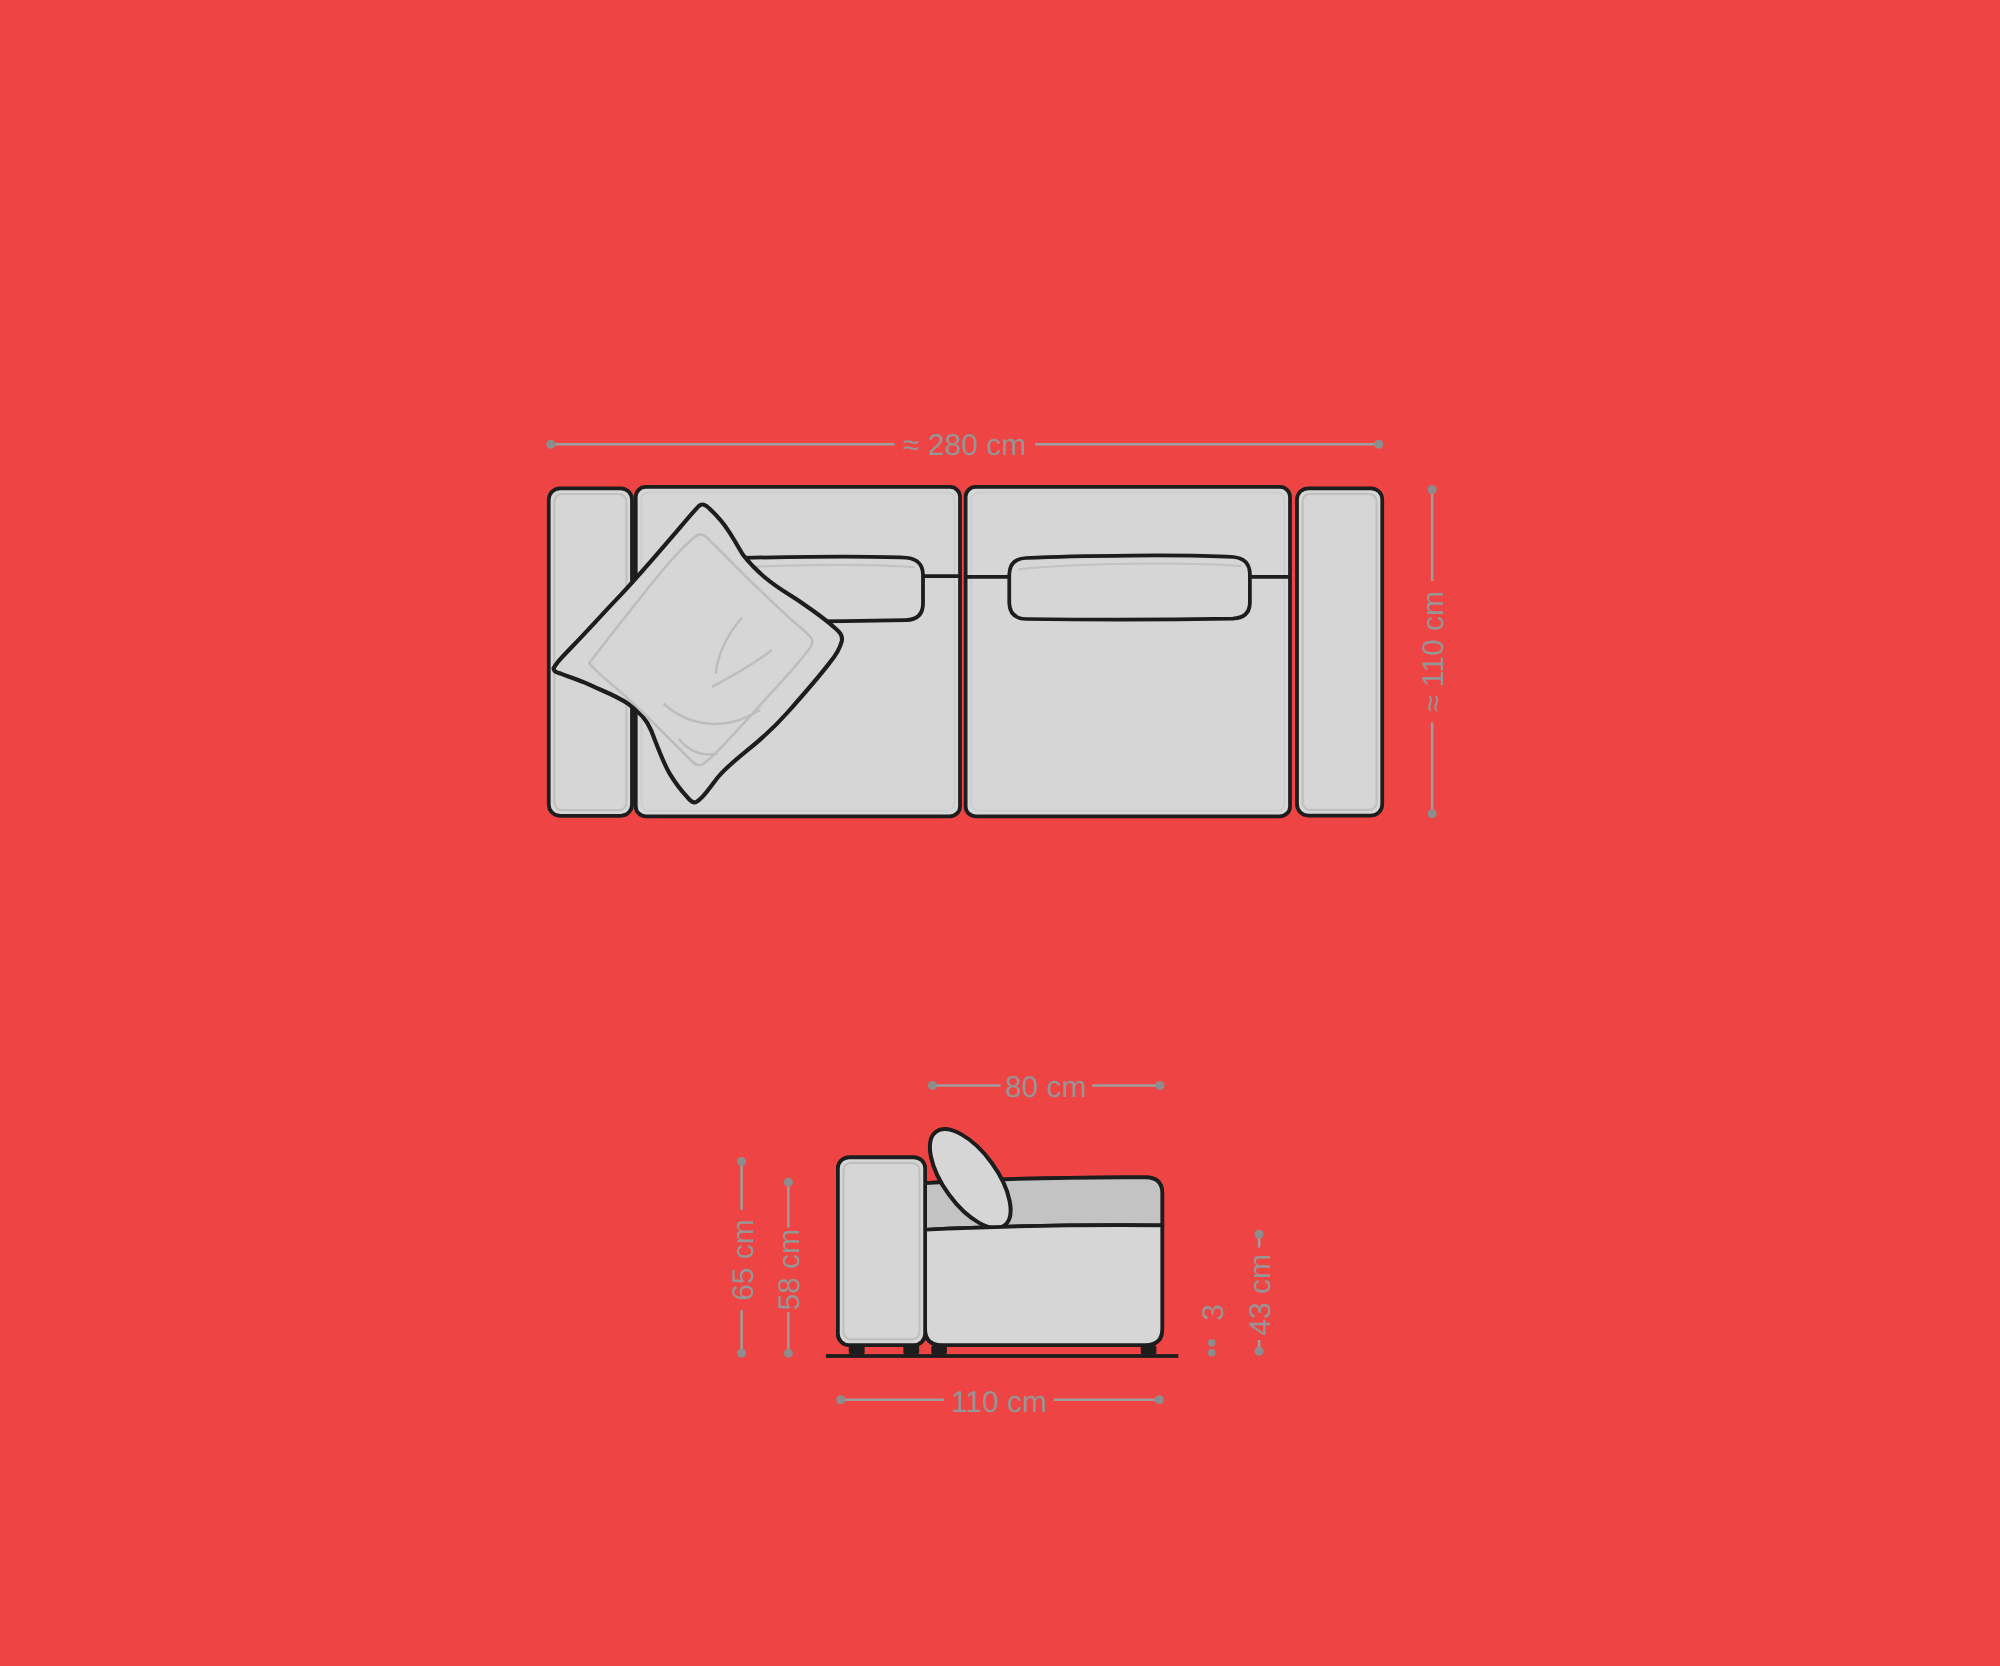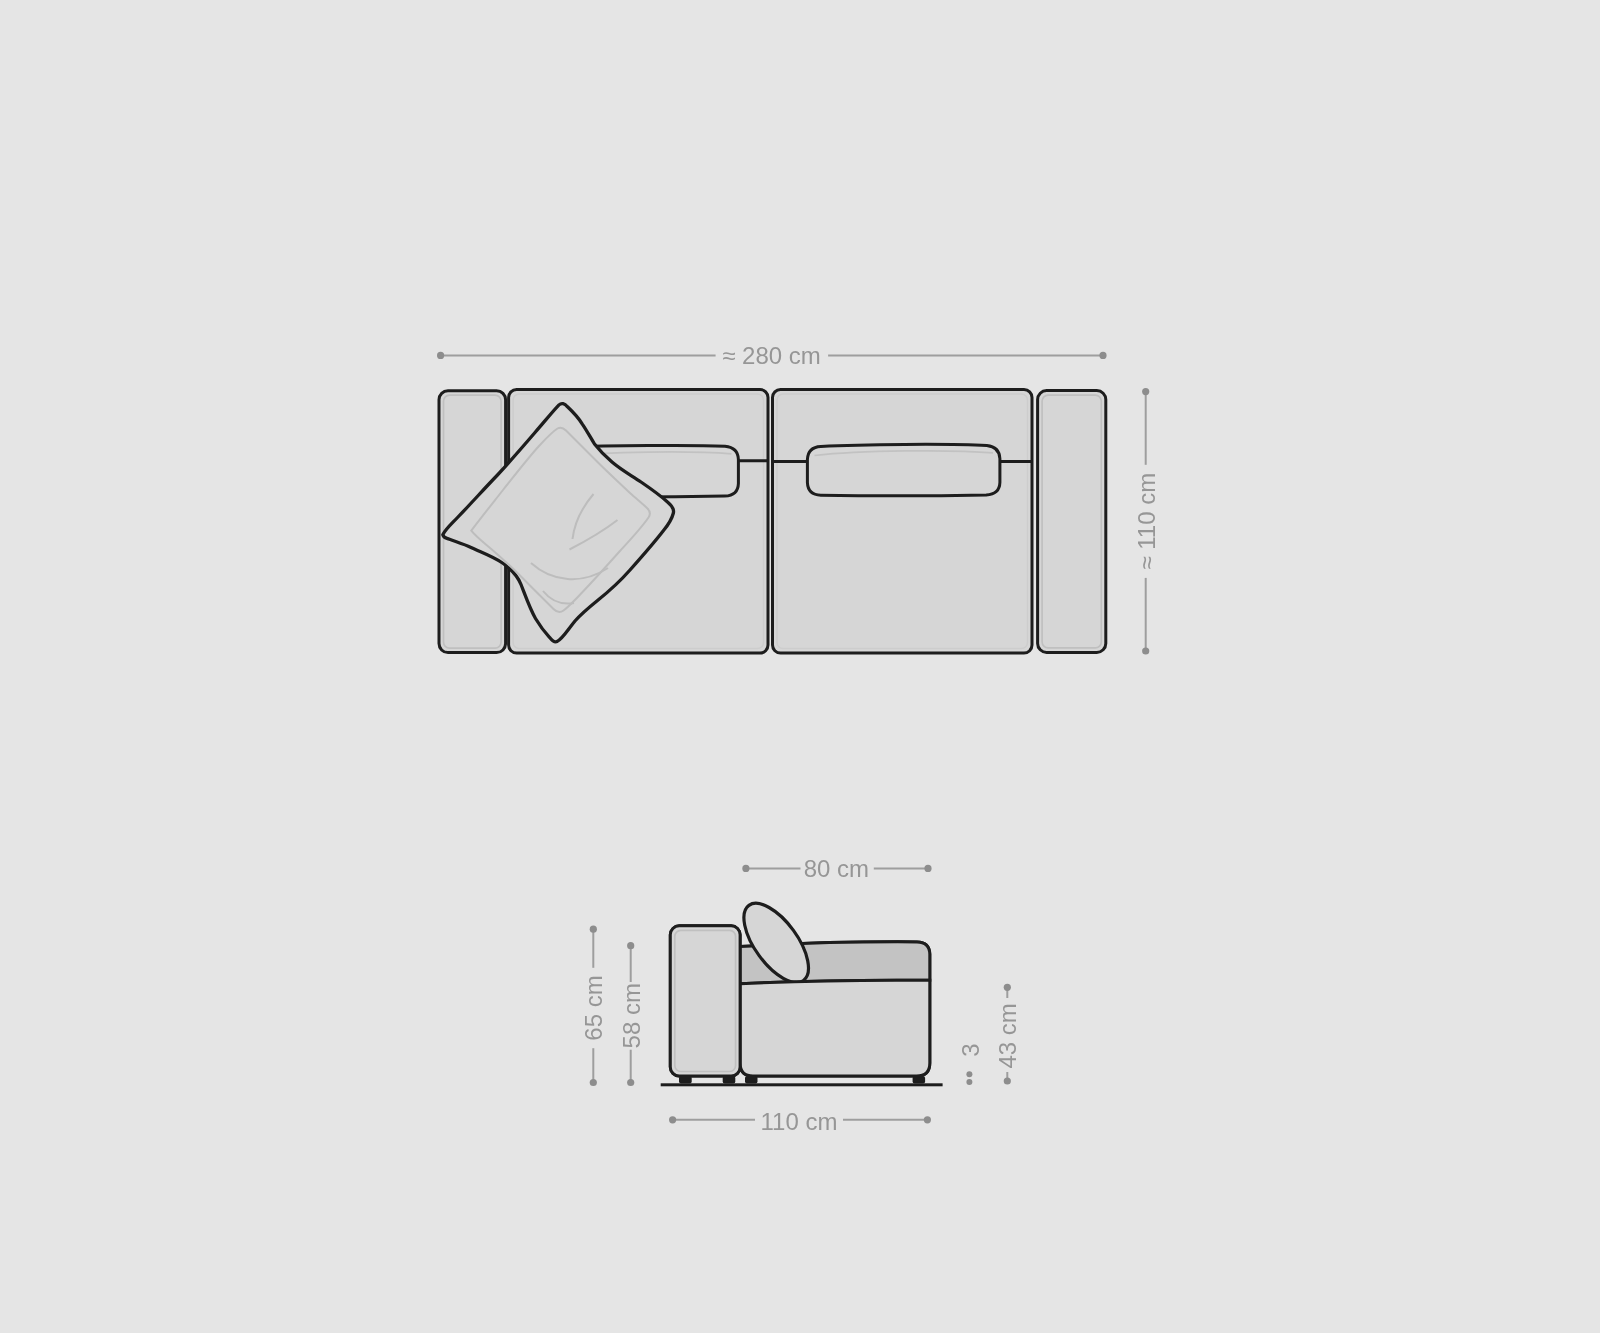--- a/index.html
+++ b/index.html
@@ -1,16 +1,16 @@
 <!DOCTYPE html>
 <html><head>
 <meta charset="utf-8">
 <style>
   html,body{margin:0;padding:0;background:#ffffff;}
-  .canvas{position:relative;width:1600px;height:1333px;background:#e5e5e5;overflow:hidden;}
+  .canvas{position:relative;width:1600px;height:1333px;background:#ef4444;overflow:hidden;}
   text{font-family:"Liberation Sans", sans-serif;fill:#969696;}
 </style>
 </head>
 <body>
 <div class="canvas">
 <svg width="1600" height="1333" viewBox="0 0 1600 1333">
 
   <g stroke="#9e9e9e" stroke-width="2">
     <line x1="440.6" y1="355.4" x2="715.6" y2="355.4"></line>
     <line x1="828.1" y1="355.4" x2="1103" y2="355.4"></line>

